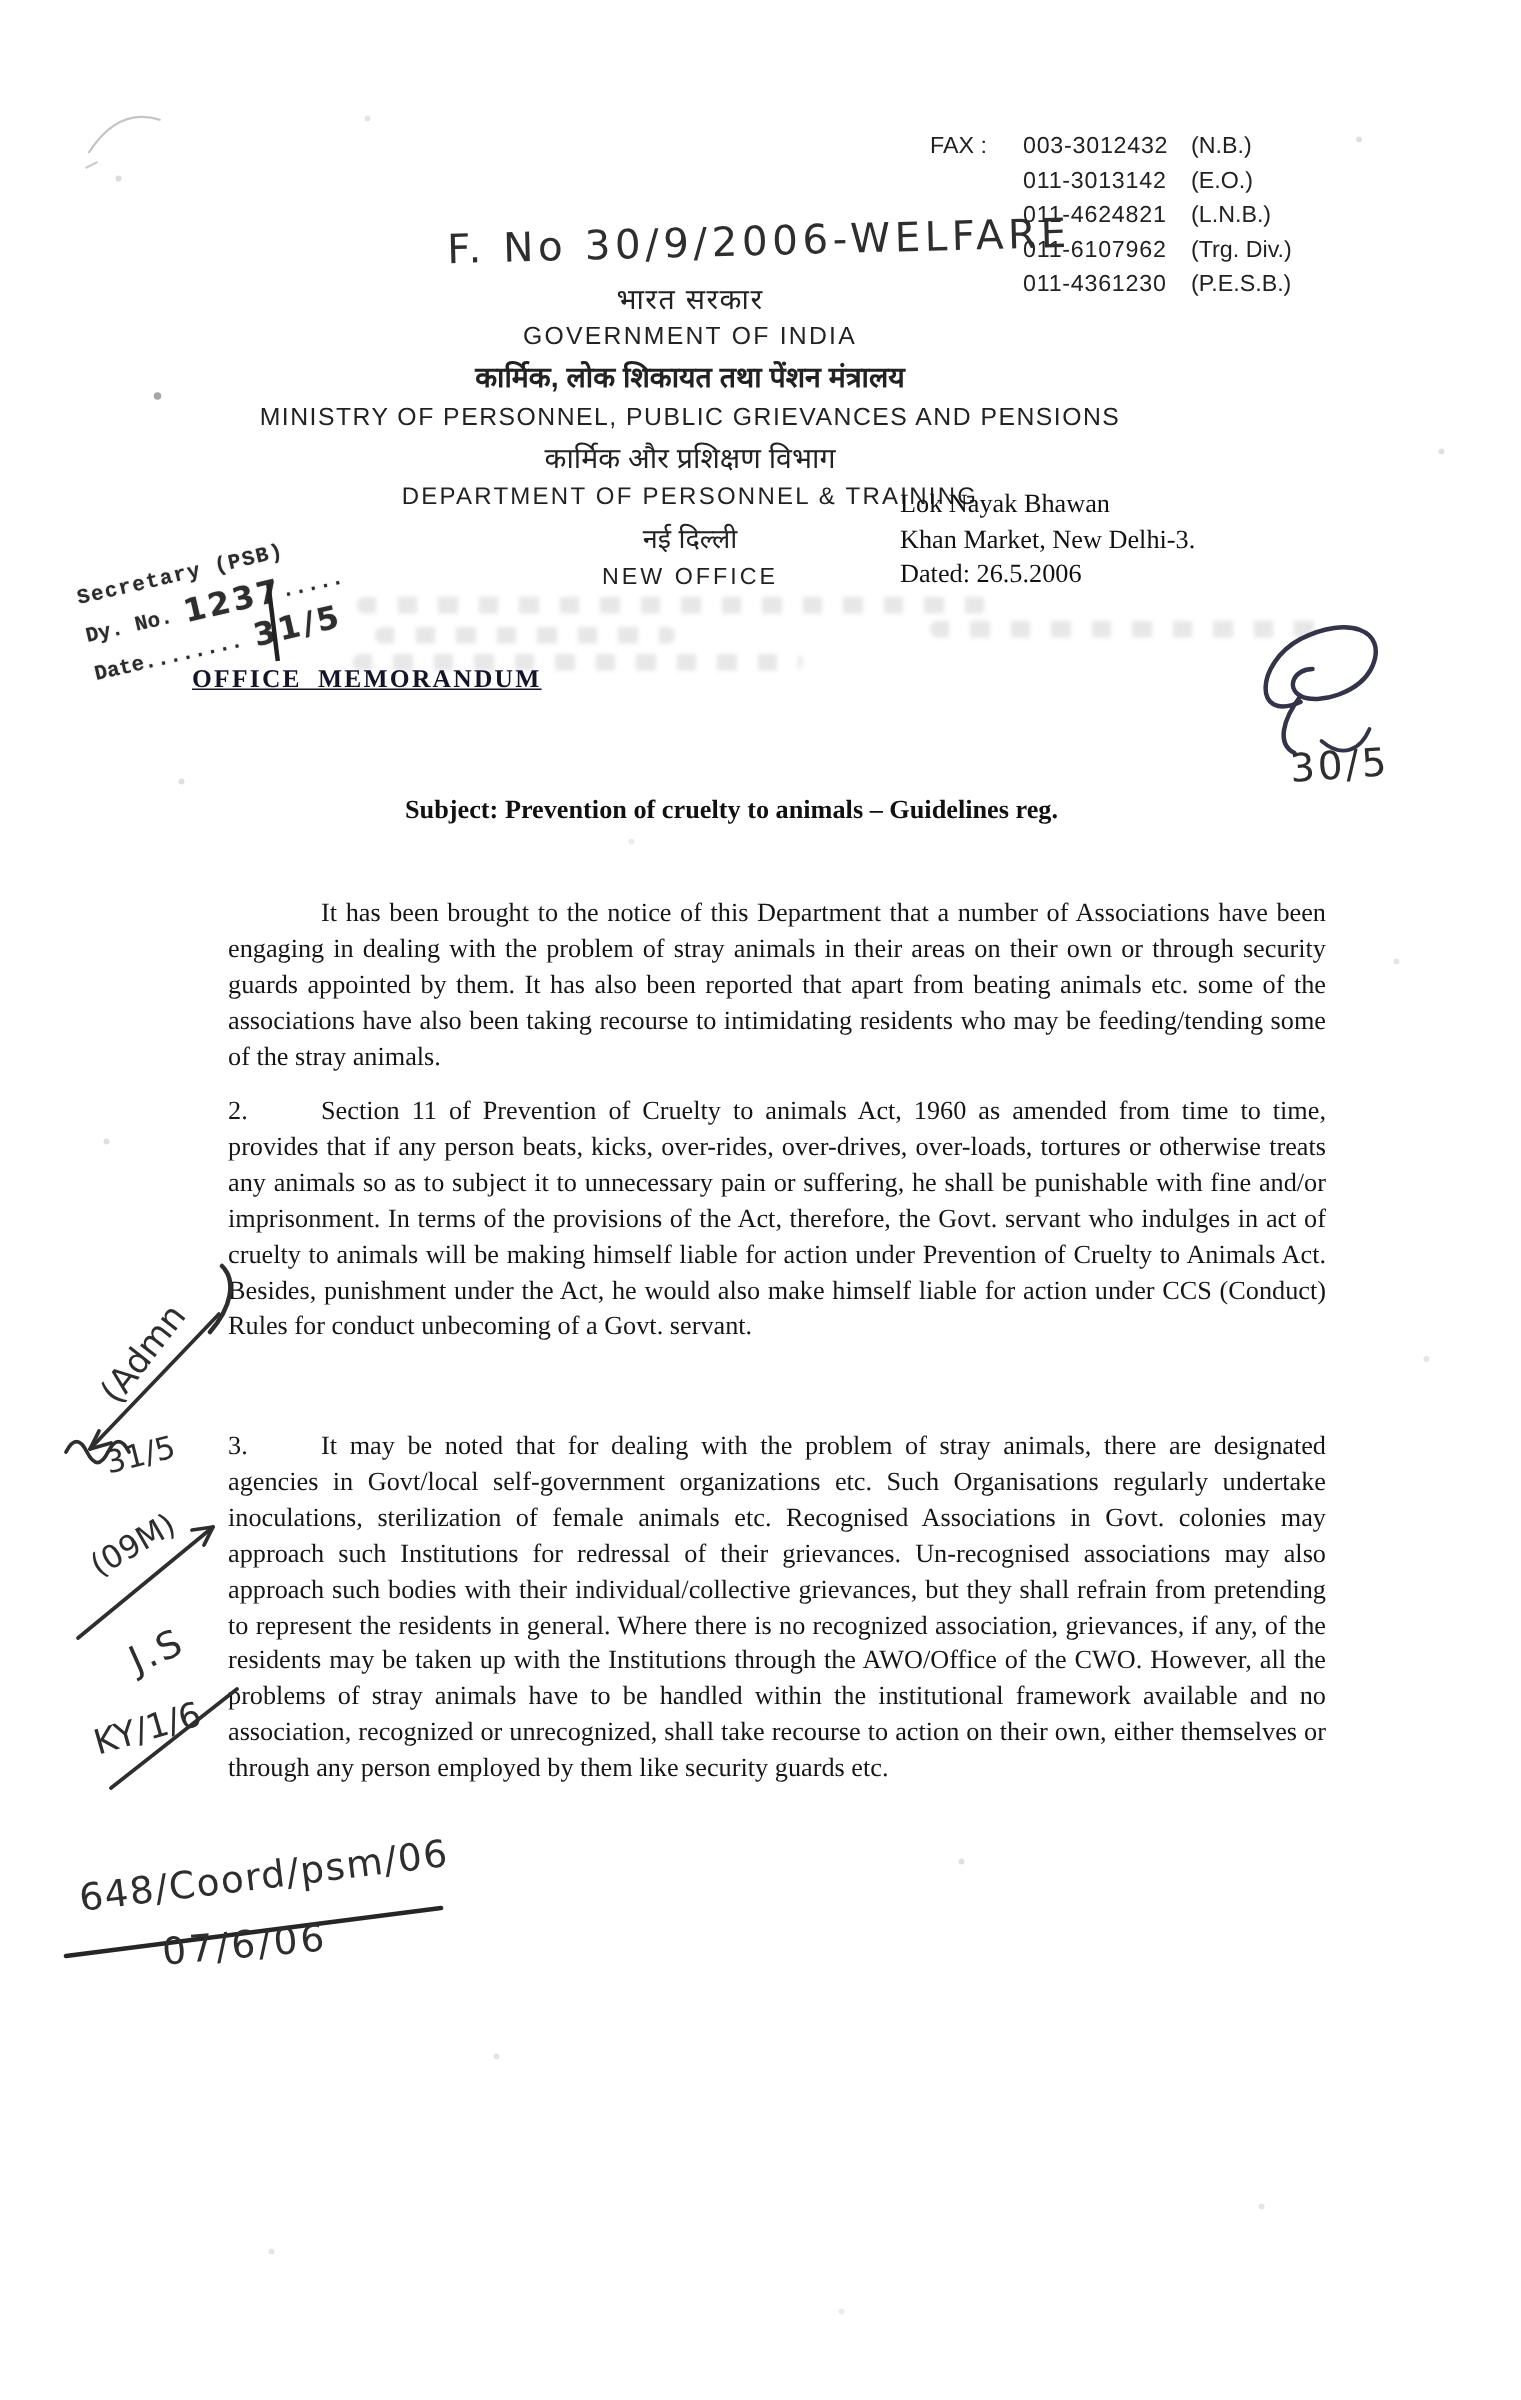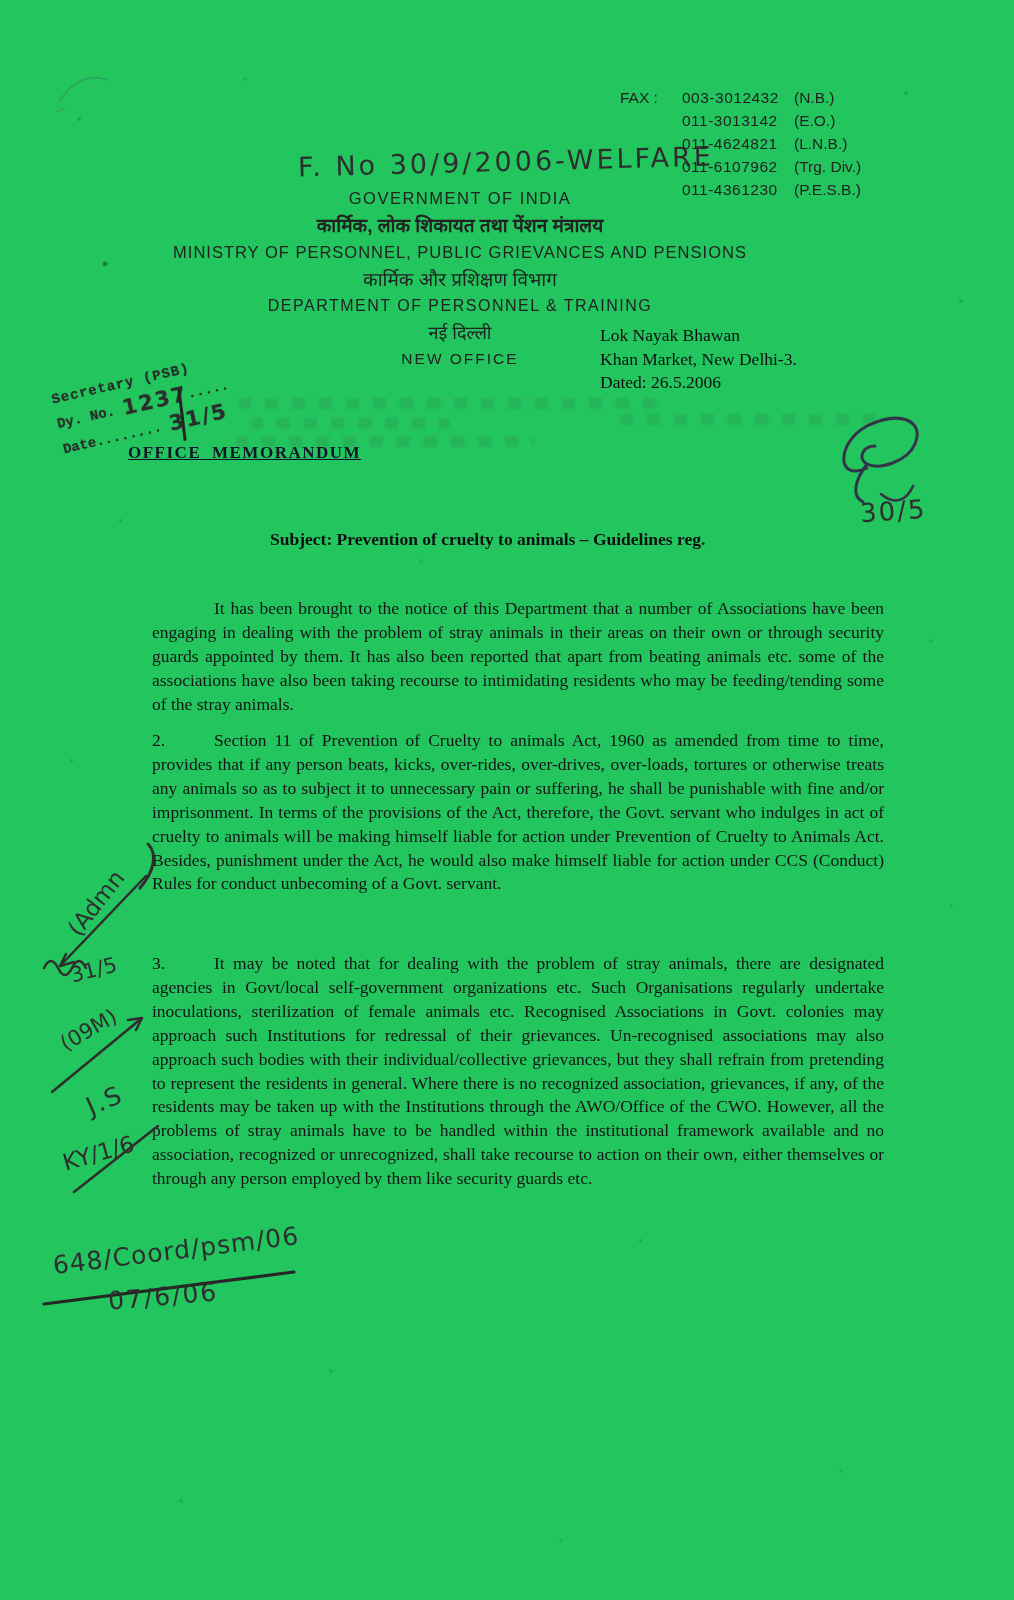--- a/index.html
+++ b/index.html
@@ -1,16 +1,16 @@
 <!DOCTYPE html>
 <html><head>
 <meta charset="utf-8">
 <style>
   html,body{margin:0;padding:0;background:#e8e8e6;}
-  .page{position:relative;width:1014px;height:1600px;margin:0 auto;background:#22c55e;overflow:hidden;color:#1c1c1c;}
+  .page{position:relative;width:1014px;height:1600px;margin:0 auto;background:#ffffff;overflow:hidden;color:#1c1c1c;}
   .serif{font-family:"Liberation Serif",serif;}
   .sans{font-family:"Liberation Sans",sans-serif;}
   .mono{font-family:"Liberation Mono",monospace;}
   .hand{font-family:"DejaVu Sans",sans-serif;color:#2e2e2e;}
 
   
   .fax{position:absolute;left:620px;top:86px;font-size:15.5px;line-height:23px;color:#222;}
   .fax-row{display:flex;}
   .fx-l{width:62px;}
   .fx-n{width:112px;letter-spacing:.5px;}
@@ -110,20 +110,21 @@
     <div class="fax-row">
       <span class="fx-l"></span>
       <span class="fx-n">011-4361230</span>
       <span class="fx-d">(P.E.S.B.)</span>
     </div>
   </div>
 
   <div class="fileno hand">F. No 30/9/2006-WELFARE</div>
 
   <div class="hdr">
+    <div class="hi1 sans">भारत सरकार</div>
     <div class="en1 sans">GOVERNMENT OF INDIA</div>
     <div class="hi2 sans">कार्मिक, लोक शिकायत तथा पेंशन मंत्रालय</div>
     <div class="en2 sans">MINISTRY OF PERSONNEL, PUBLIC GRIEVANCES AND PENSIONS</div>
     <div class="hi3 sans">कार्मिक और प्रशिक्षण विभाग</div>
     <div class="en3 sans">DEPARTMENT OF PERSONNEL &amp; TRAINING</div>
     <div class="hi4 sans">नई दिल्ली</div>
     <div class="en4 sans">NEW OFFICE</div>
   </div>
 
   <div class="addr">

